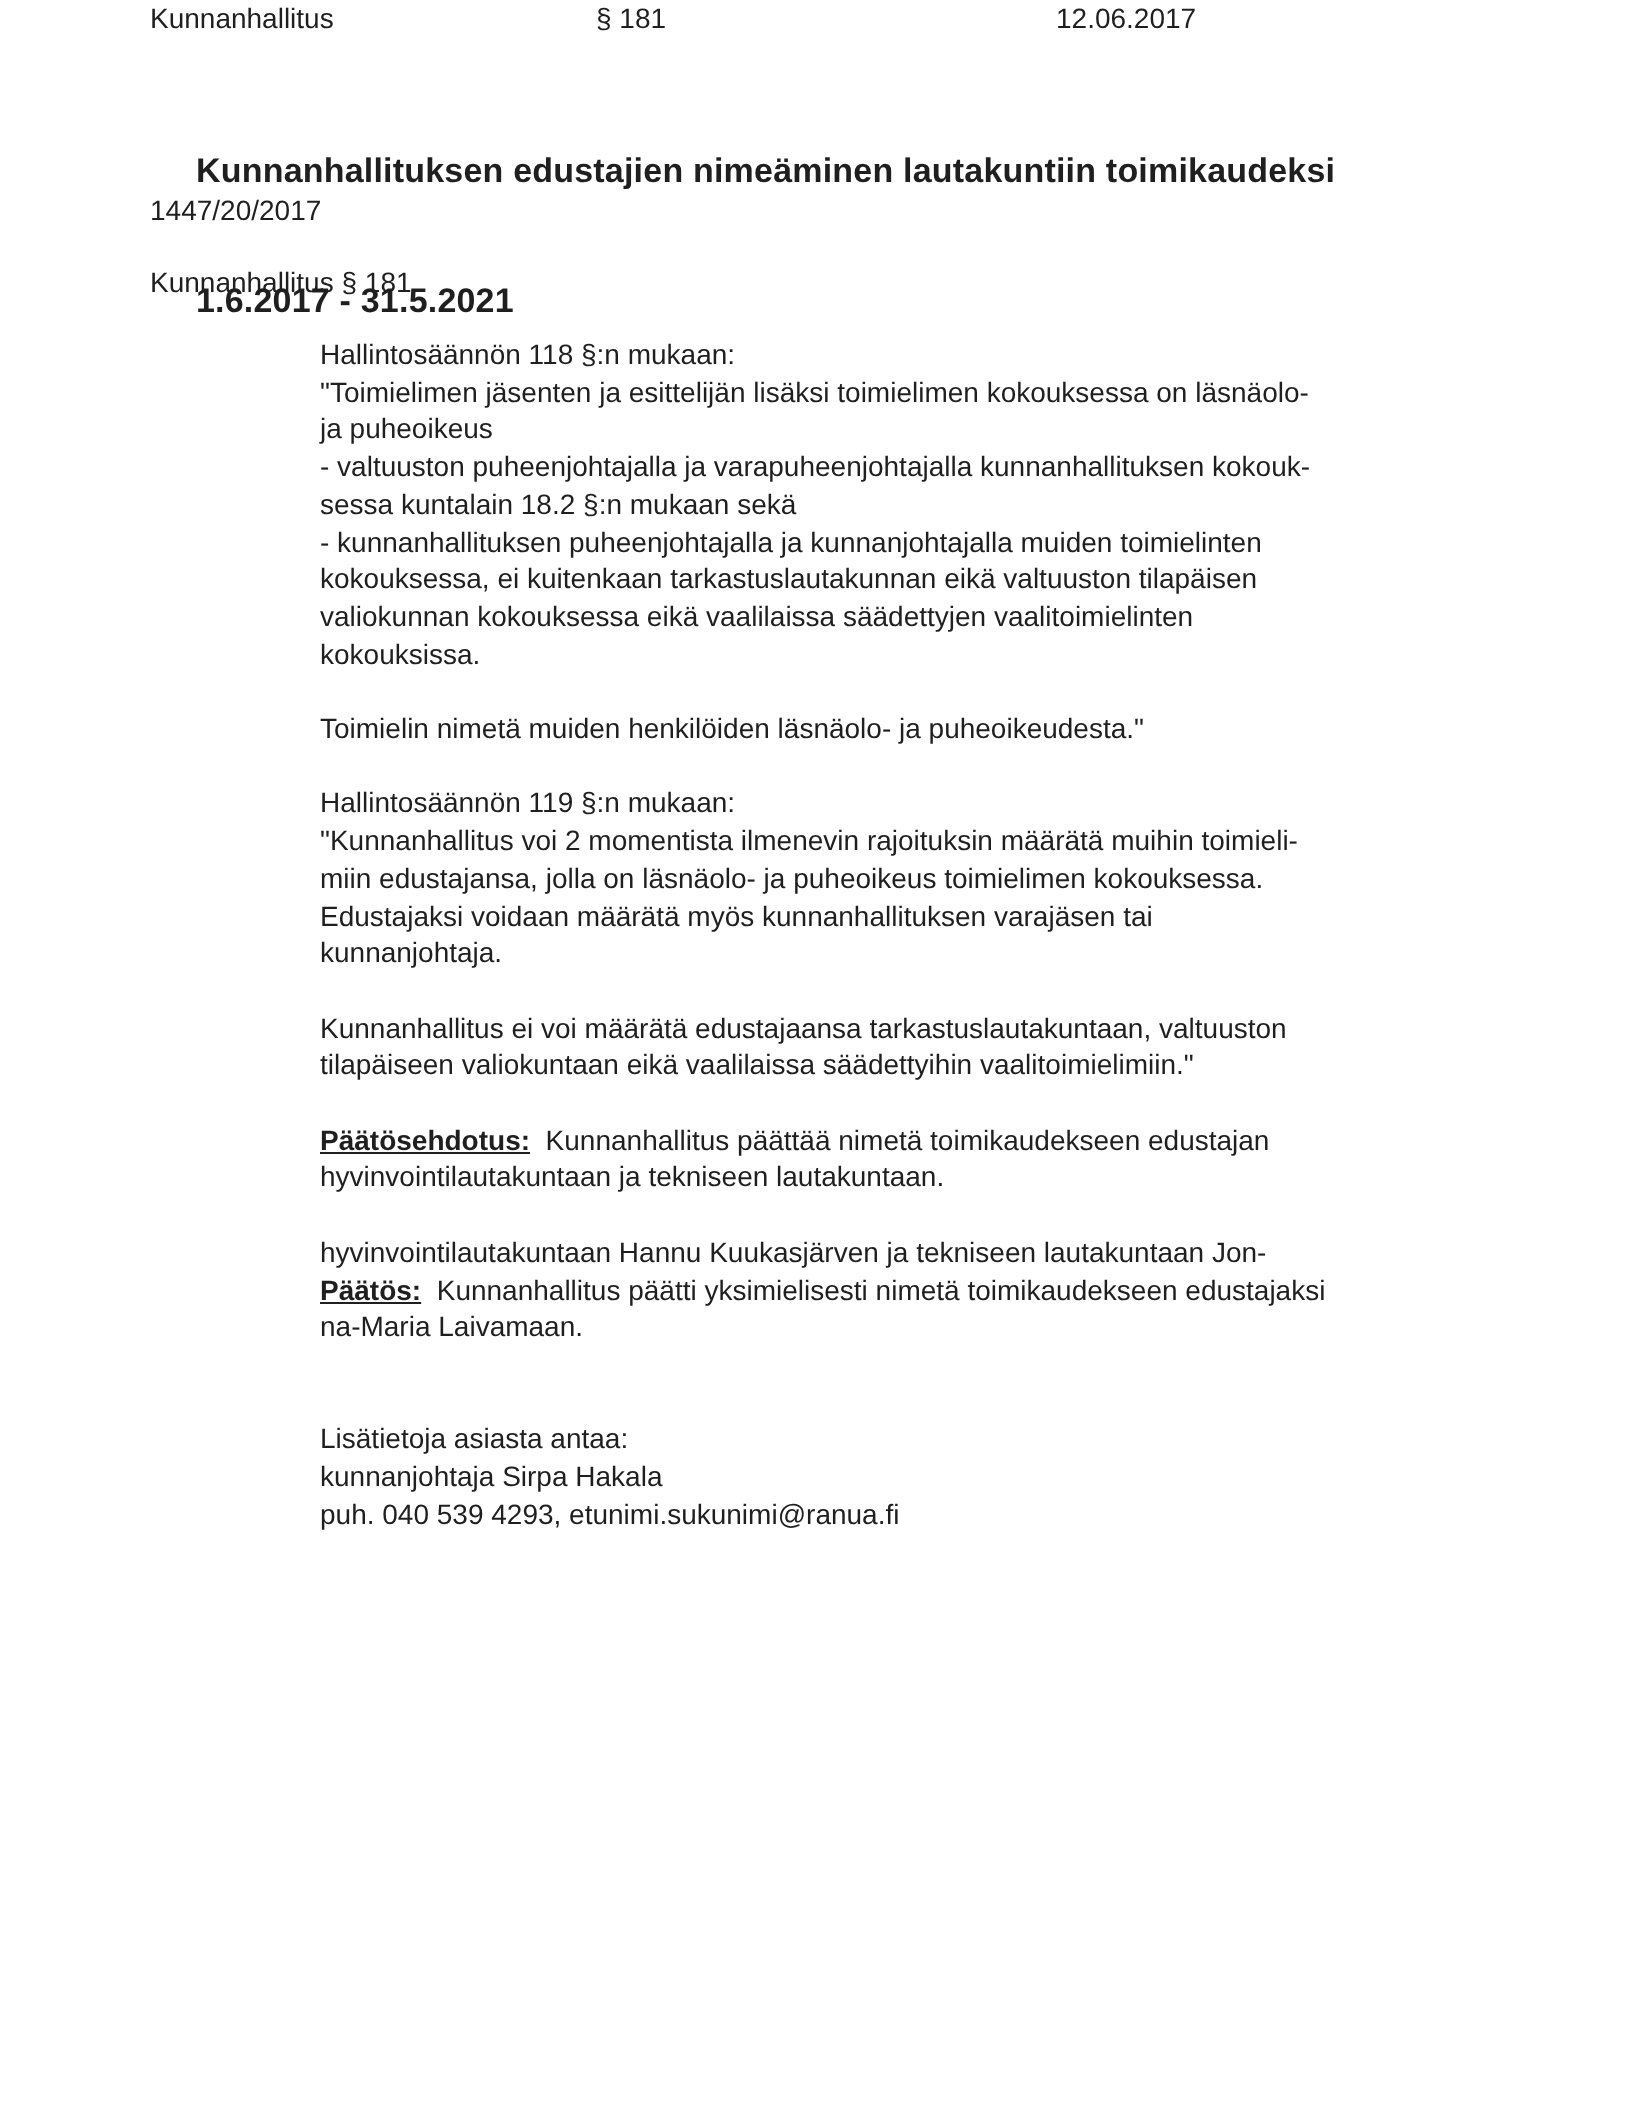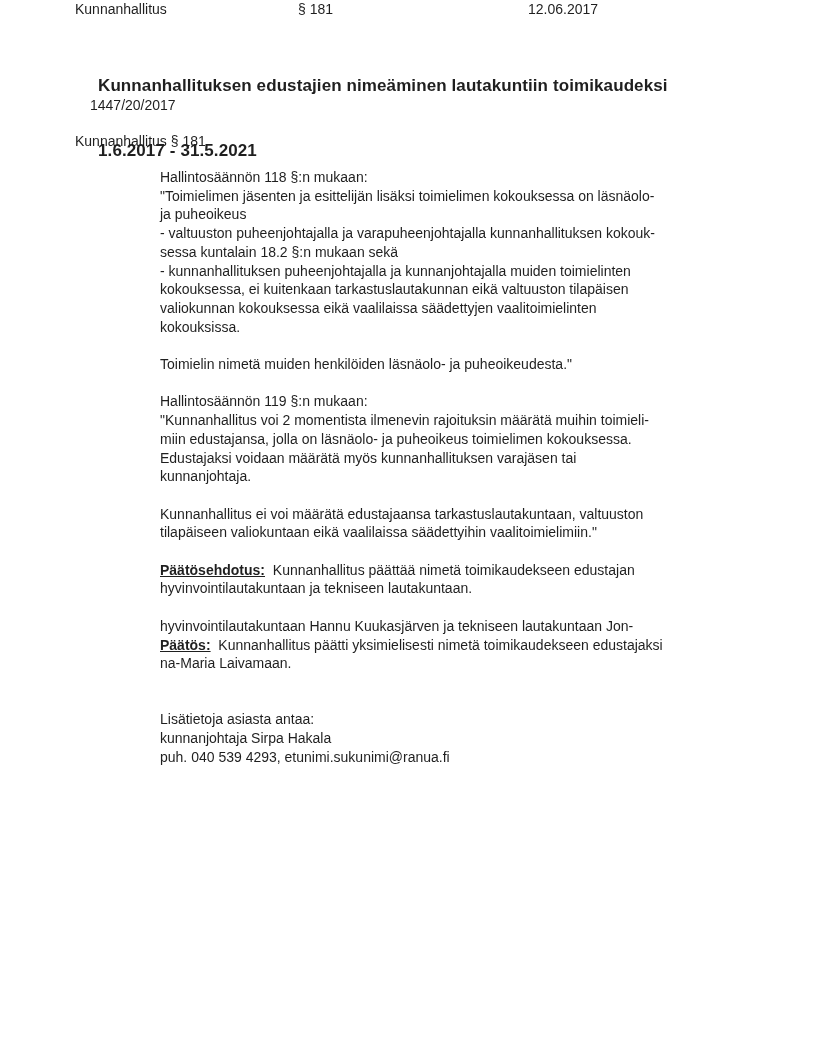--- a/index.html
+++ b/index.html
@@ -64,21 +64,21 @@
 
   <div class="abs header-cell" style="left:298px; top:0px;">§ 181</div>
 
   <div class="abs header-cell" style="left:528px; top:0px;">12.06.2017</div>
 
   <div class="abs doc-title">
     <div>Kunnanhallituksen edustajien nimeäminen lautakuntiin toimikaudeksi</div>
     <div>1.6.2017 - 31.5.2021</div>
   </div>
 
-  <div class="abs meta-line" style="left:90px; top:96px;">1447/20/2017</div>
+  <div class="abs meta-line" style="left:75px; top:96px;">1447/20/2017</div>
 
   <div class="abs meta-line" style="left:75px; top:132px;">Kunnanhallitus § 181</div>
 
   <div class="abs body-text">
       <div class="body-line">Hallintosäännön 118 §:n mukaan:</div>
       <div class="body-line">"Toimielimen jäsenten ja esittelijän lisäksi toimielimen kokouksessa on läsnäolo-</div>
       <div class="body-line">ja puheoikeus</div>
       <div class="body-line">- valtuuston puheenjohtajalla ja varapuheenjohtajalla kunnanhallituksen kokouk-</div>
       <div class="body-line">sessa kuntalain 18.2 §:n mukaan sekä</div>
       <div class="body-line">- kunnanhallituksen puheenjohtajalla ja kunnanjohtajalla muiden toimielinten</div>

